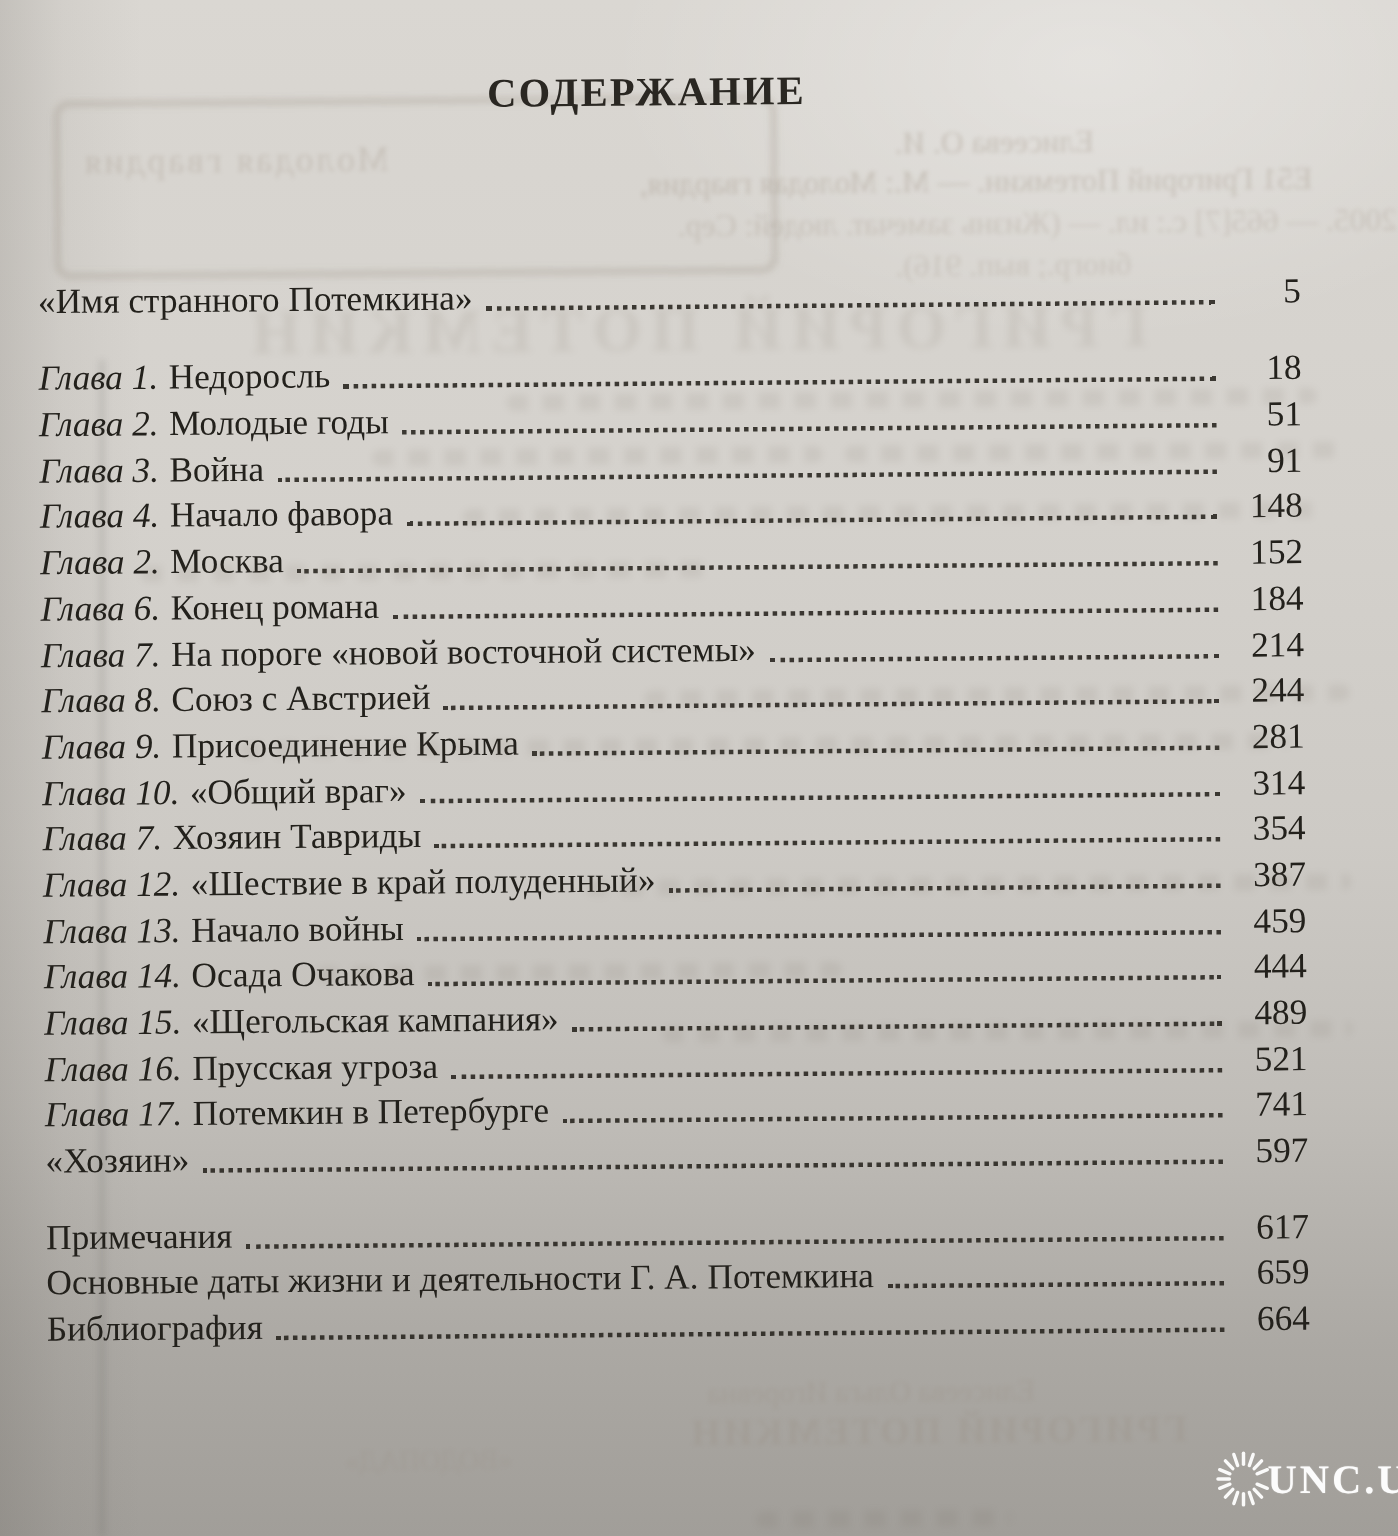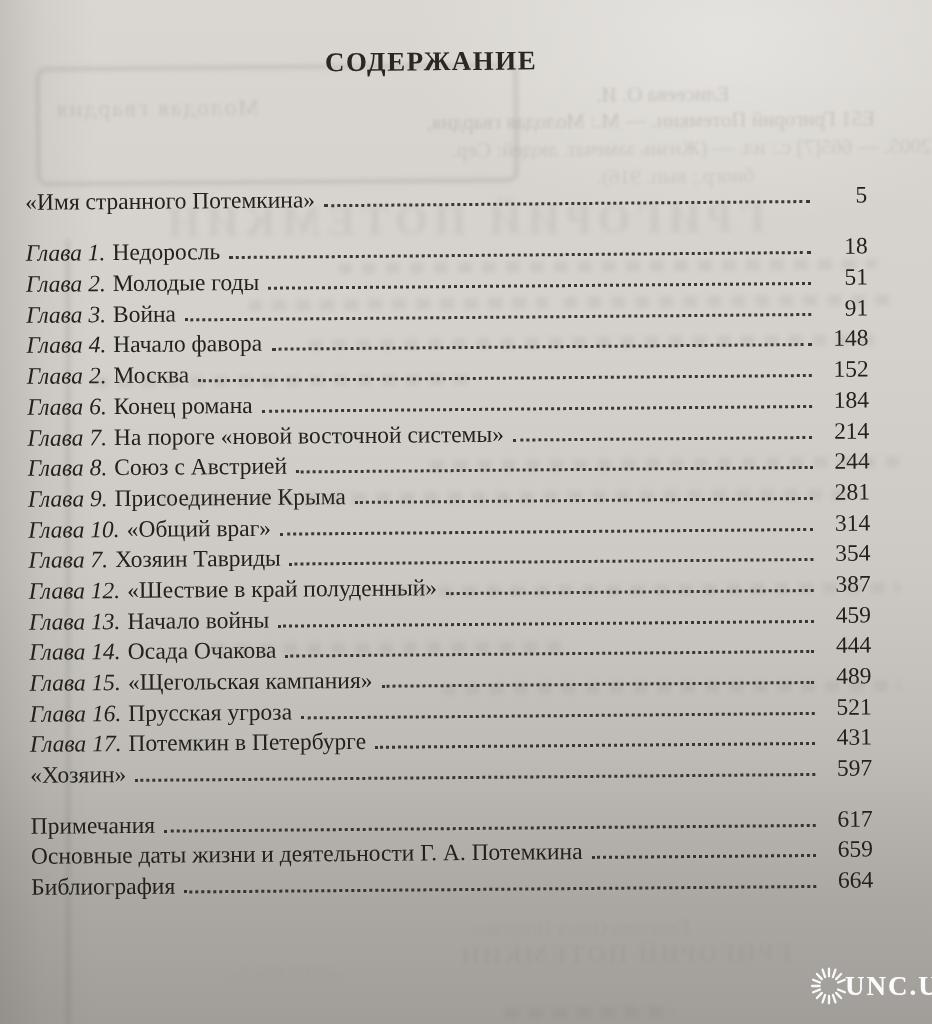--- a/index.html
+++ b/index.html
@@ -180,21 +180,21 @@
         <div class="toc-row">
           <span class="prefix">Глава 16.</span>
           <span class="title">Прусская угроза</span>
           <span class="dots"></span>
           <span class="pagenum">521</span>
         </div>
         <div class="toc-row">
           <span class="prefix">Глава 17.</span>
           <span class="title">Потемкин в Петербурге</span>
           <span class="dots"></span>
-          <span class="pagenum">431</span>
+          <span class="pagenum">741</span>
         </div>
         <div class="toc-row">
           <span class="title">«Хозяин»</span>
           <span class="dots"></span>
           <span class="pagenum">597</span>
         </div>
       </div>
     <div class="sec-back">
         <div class="toc-row">
           <span class="title">Примечания</span>

